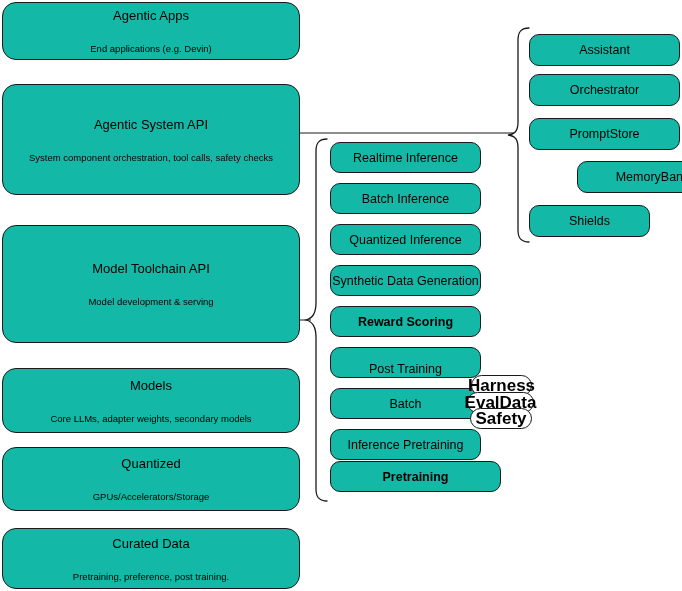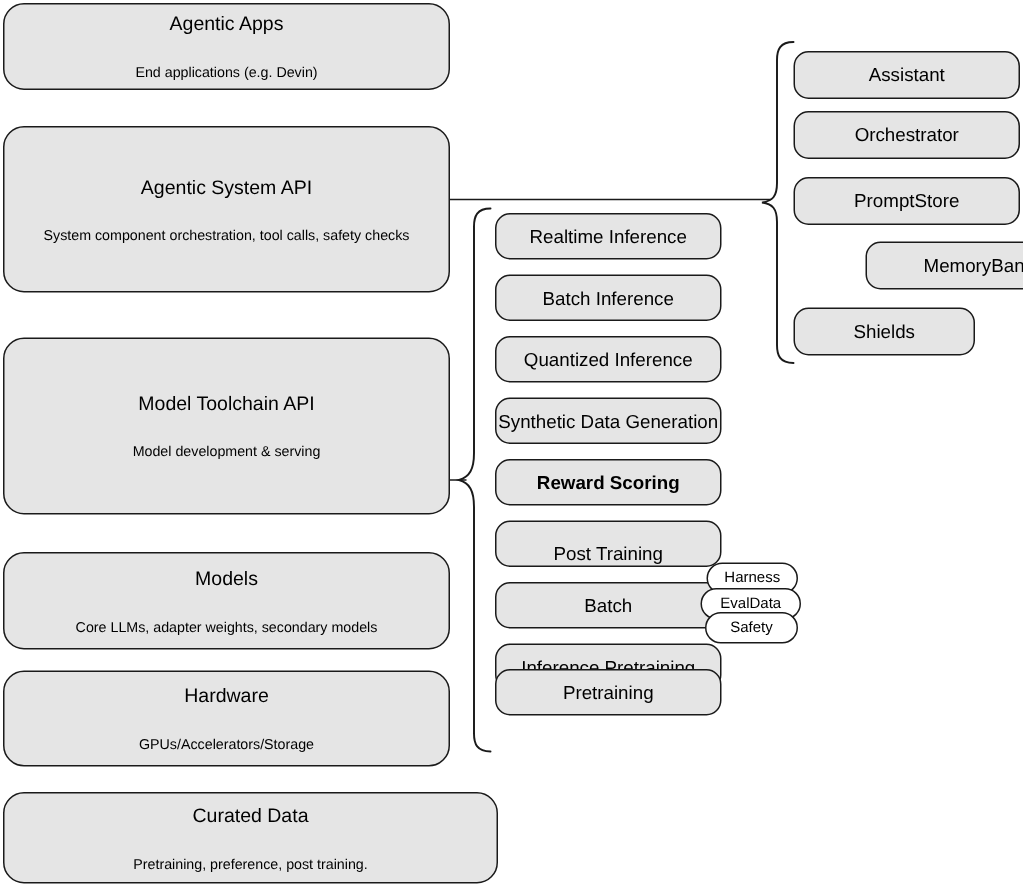--- a/index.html
+++ b/index.html
@@ -19,21 +19,21 @@
     position: absolute;
     left: 0; top: 0;
     width: 682px;
     height: 591px;
   }
   .box {
     position: absolute;
     box-sizing: border-box;
     border: 1px solid #1a1a1a;
     border-radius: 12px;
-    background: #e5e5e5;
+    background: #14b8a6;
     display: flex;
     flex-direction: column;
     align-items: center;
     justify-content: center;
     text-align: center;
   }
   .stack-box {
     border-radius: 14px;
   }
   .stack-title {
@@ -70,23 +70,24 @@
     box-sizing: border-box;
     border: 1px solid #1a1a1a;
     border-radius: 11px;
     background: #ffffff;
     display: flex;
     align-items: center;
     justify-content: center;
     text-align: center;
   }
   .pill-label {
-    font-size: 10px;
+    font-size: 17px;
     line-height: 15px;
     white-space: nowrap;
+    font-weight: bold;
   }
   .brace-svg, .connector-svg {
     position: absolute;
     overflow: visible;
   }
 </style>
 </head>
 <body>
 
 <div id="canvas">
@@ -118,25 +119,25 @@
     <div class="stack-title">Model Toolchain API</div>
     <div class="stack-sub">Model development &amp; serving</div>
   </div>
 
   <div class="box stack-box" style="left:2px; top:368px; width:298px; height:65px;">
     <div class="stack-title">Models</div>
     <div class="stack-sub">Core LLMs, adapter weights, secondary models</div>
   </div>
 
   <div class="box stack-box" style="left:2px; top:447px; width:298px; height:64px;">
-    <div class="stack-title">Hardware</div>
+    <div class="stack-title">Quantized</div>
     <div class="stack-sub">GPUs/Accelerators/Storage</div>
   </div>
 
-  <div class="box stack-box" style="left:2px; top:528px; width:330px; height:61px;">
+  <div class="box stack-box" style="left:2px; top:528px; width:298px; height:61px;">
     <div class="stack-title">Curated Data</div>
     <div class="stack-sub">Pretraining, preference, post training.</div>
   </div>
 
   <div class="box mid-box" style="left:330px; top:142px; width:151px; height:31px;">
     <div class="mid-label">Realtime Inference</div>
   </div>
   <div class="box mid-box" style="left:330px; top:183px; width:151px; height:31px;">
     <div class="mid-label">Batch Inference</div>
   </div>
@@ -151,21 +152,21 @@
   </div>
   <div class="box mid-box" style="left:330px; top:347px; width:151px; height:31px;justify-content:flex-end;">
     <div class="mid-label">Post Training</div>
   </div>
   <div class="box mid-box" style="left:330px; top:388px; width:151px; height:31px;">
     <div class="mid-label">Batch</div>
   </div>
   <div class="box mid-box" style="left:330px; top:429px; width:151px; height:31px;">
     <div class="mid-label">Inference Pretraining</div>
   </div>
-  <div class="box mid-box" style="left:330px; top:446px; width:151px; height:31px;">
+  <div class="box mid-box" style="left:330px; top:461px; width:171px; height:31px;font-weight:bold;">
     <div class="mid-label">Pretraining</div>
   </div>
 
   <div class="pill" style="left:471px; top:375px; width:61px; height:21px;">
     <div class="pill-label">Harness</div>
   </div>
   <div class="pill" style="left:467px; top:392px; width:67px; height:21px;">
     <div class="pill-label">EvalData</div>
   </div>
   <div class="pill" style="left:470px; top:408px; width:62px; height:21px;">

